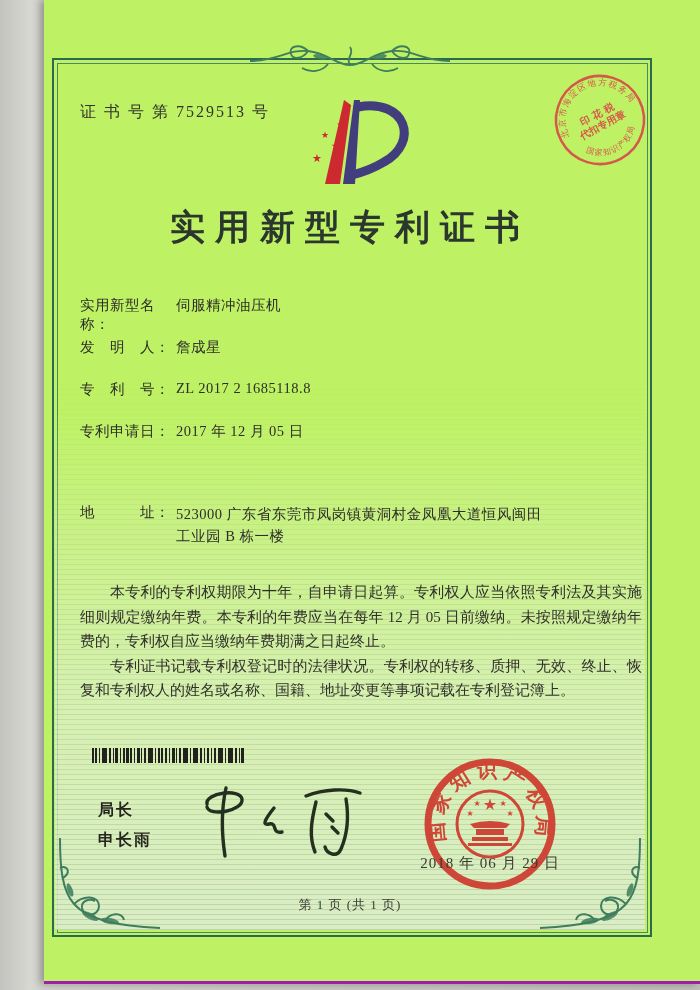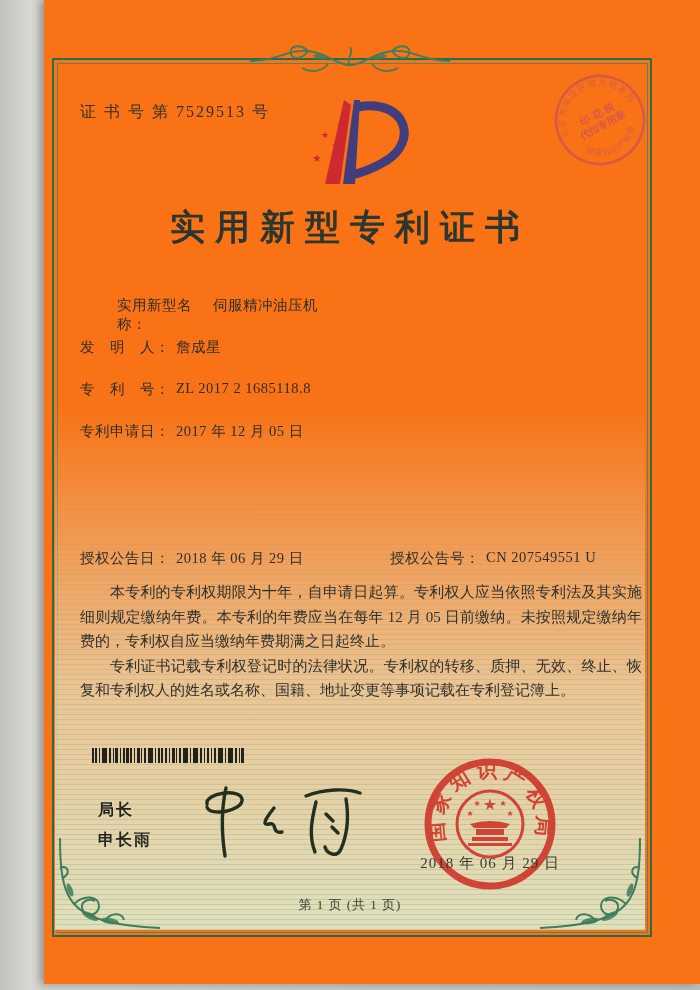--- a/index.html
+++ b/index.html
@@ -3,22 +3,22 @@
 <meta charset="utf-8">
 <style>
   html,body{margin:0;padding:0;}
   body{
     width:700px;height:990px;position:relative;overflow:hidden;
     background:linear-gradient(90deg,#c2c2be,#d8d8d3 30px,#cfcfca 44px,#bdbdb8 100%);
     font-family:"Liberation Serif","DejaVu Serif",serif;
   }
   .paper{
     position:absolute;left:44px;top:0;width:656px;height:981px;
-    background:#f97316;
-    border-bottom:3px solid #f97316;
+    background:#bef264;
+    border-bottom:3px solid #a21caf;
     box-shadow:-4px 0 7px rgba(0,0,0,.28);
   }
   .frame{
     position:absolute;left:8px;top:58px;width:596px;height:875px;
     border:2.5px solid #2c6a4d;
   }
   .frame::before{
     content:'';position:absolute;inset:2.5px;border:1px solid #4d8669;
   }
   .guilloche{
@@ -35,21 +35,21 @@
   .cert-no{left:36px;top:102px;font-size:16px;letter-spacing:2px;color:#33332c;}
   .title{
     left:8px;top:204px;width:596px;text-align:center;
     font-size:35px;font-weight:700;letter-spacing:10px;color:#2b372e;
   }
   .row{left:36px;width:572px;font-size:14.5px;color:#2e2e28;letter-spacing:.5px;}
   .flabel{display:inline-block;width:96px;vertical-align:top;}
   .fvalue{display:inline-block;vertical-align:top;}
   .fvalue.w210{width:214px;}
   .addr .fvalue{width:460px;line-height:22px;}
-  .r-name{top:296px;margin-left:37px;} .r-inventor{top:338px;} .r-patno{top:380px;}
+  .r-name{top:296px;} .r-inventor{top:338px;} .r-patno{top:380px;}
   .r-filing{top:422px;} .r-patentee{top:464px;} .r-addr{top:503px;} .r-grant{top:549px;}
   .paras{left:36px;top:580px;width:562px;font-size:15px;line-height:24.6px;
     color:#30302a;text-align:justify;}
   .paras p{margin:0;text-indent:2em;}
   .barcode{
     left:48px;top:748px;width:152px;height:15px;
     background:
       repeating-linear-gradient(90deg,#21211e 0 1.5px,transparent 1.5px 3.5px),
       repeating-linear-gradient(90deg,#21211e 0 1px,transparent 1px 7px),
       repeating-linear-gradient(90deg,#21211e 0 2.5px,transparent 2.5px 11.5px);
@@ -159,22 +159,22 @@
   </div>
   <div class="abs row r-inventor">
     <span class="flabel">发　明　人：</span><span class="fvalue">詹成星</span>
   </div>
   <div class="abs row r-patno">
     <span class="flabel">专　利　号：</span><span class="fvalue">ZL 2017 2 1685118.8</span>
   </div>
   <div class="abs row r-filing">
     <span class="flabel">专利申请日：</span><span class="fvalue">2017 年 12 月 05 日</span>
   </div>
-  <div class="abs row r-grant">
-    <span class="flabel">授权公告日：</span><span class="fvalue w210">2018 年 06 月 29 日</span><span class="flabel">授权公告号：</span><span class="fvalue">CN 207549551 U</span>
+  <div class="abs row r-addr addr">
+    <span class="flabel">地　　　址：</span><span class="fvalue"><span>523000 广东省东莞市凤岗镇黄洞村金凤凰大道恒风闽田</span><br><span>工业园 B 栋一楼</span></span>
   </div>
 
   <div class="abs paras">
     <p>本专利的专利权期限为十年，自申请日起算。专利权人应当依照专利法及其实施细则规定缴纳年费。本专利的年费应当在每年 12 月 05 日前缴纳。未按照规定缴纳年费的，专利权自应当缴纳年费期满之日起终止。</p>
     <p>专利证书记载专利权登记时的法律状况。专利权的转移、质押、无效、终止、恢复和专利权人的姓名或名称、国籍、地址变更等事项记载在专利登记簿上。</p>
   </div>
 
   <div class="abs barcode"></div>
 
   <div class="abs sig-title">局长</div>

